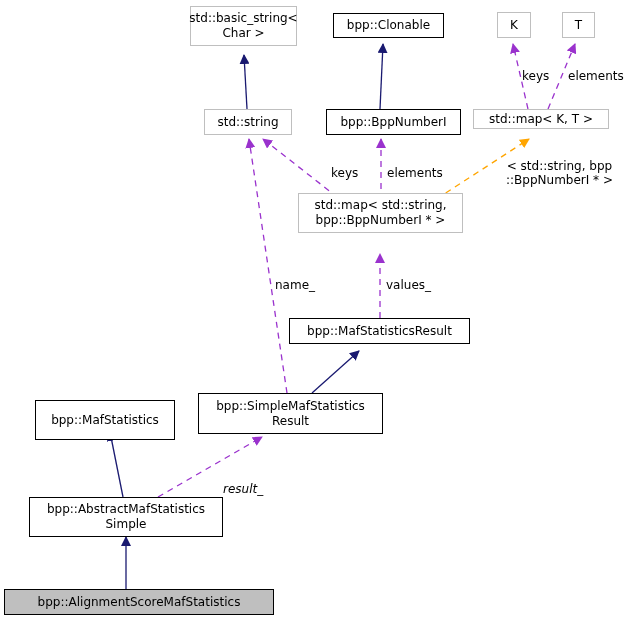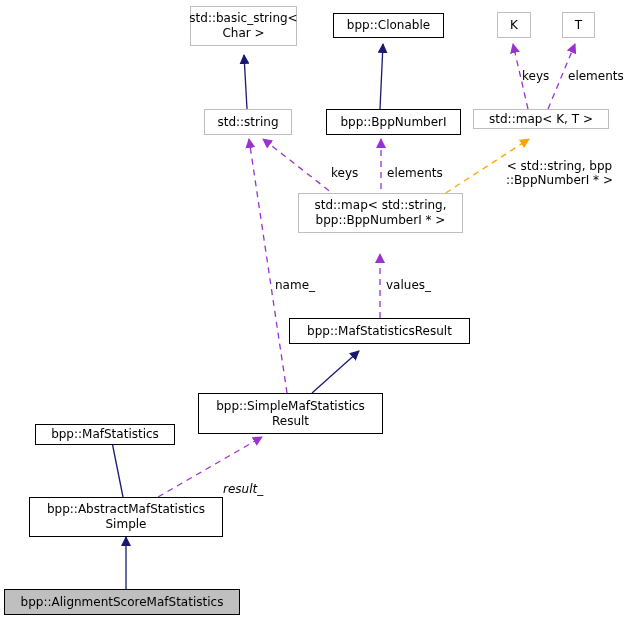--- a/index.html
+++ b/index.html
@@ -53,24 +53,24 @@
 <div class="node grey" style="left:497px;top:12px;width:34px;height:26px;">K</div>
 <div class="node grey" style="left:562px;top:12px;width:33px;height:26px;">T</div>
 <div class="node grey" style="left:204px;top:109px;width:88px;height:26px;">std::string</div>
 <div class="node black" style="left:314px;top:109px;width:135px;height:26px;margin-left:12px;">bpp::BppNumberI</div>
 <div class="node grey" style="left:473px;top:109px;width:136px;height:20px;">std::map&lt; K, T &gt;</div>
 <div class="node grey" style="left:298px;top:193px;width:165px;height:40px;">std::map&lt; std::string,
 bpp::BppNumberI * &gt;</div>
 <div class="node black" style="left:289px;top:318px;width:181px;height:26px;text-align:right;">bpp::MafStatisticsResult</div>
 <div class="node black" style="left:198px;top:393px;width:185px;height:41px;">bpp::SimpleMafStatistics
 Result</div>
-<div class="node black" style="left:35px;top:424px;width:140px;height:21px;">bpp::MafStatistics</div>
+<div class="node black" style="left:35px;top:400px;width:140px;height:40px;">bpp::MafStatistics</div>
 <div class="node black" style="left:29px;top:497px;width:194px;height:40px;">bpp::AbstractMafStatistics
 Simple</div>
-<div class="node self" style="left:4px;top:589px;width:236px;height:26px;">bpp::AlignmentScoreMafStatistics</div>
+<div class="node self" style="left:4px;top:589px;width:270px;height:26px;">bpp::AlignmentScoreMafStatistics</div>
 
 <div class="elabel" style="left:522px;top:69px;">keys</div>
 <div class="elabel" style="left:568px;top:69px;">elements</div>
 <div class="elabel" style="left:331px;top:166px;">keys</div>
 <div class="elabel" style="left:387px;top:166px;">elements</div>
 <div class="elabel" style="left:482px;top:159px;margin-left:24px;">&lt; std::string, bpp
 ::BppNumberI * &gt;</div>
 <div class="elabel" style="left:386px;top:278px;">values_</div>
 <div class="elabel" style="left:275px;top:278px;">name_</div>
 <div class="elabel" style="left:223px;top:482px;font-style:italic;">result_</div>

